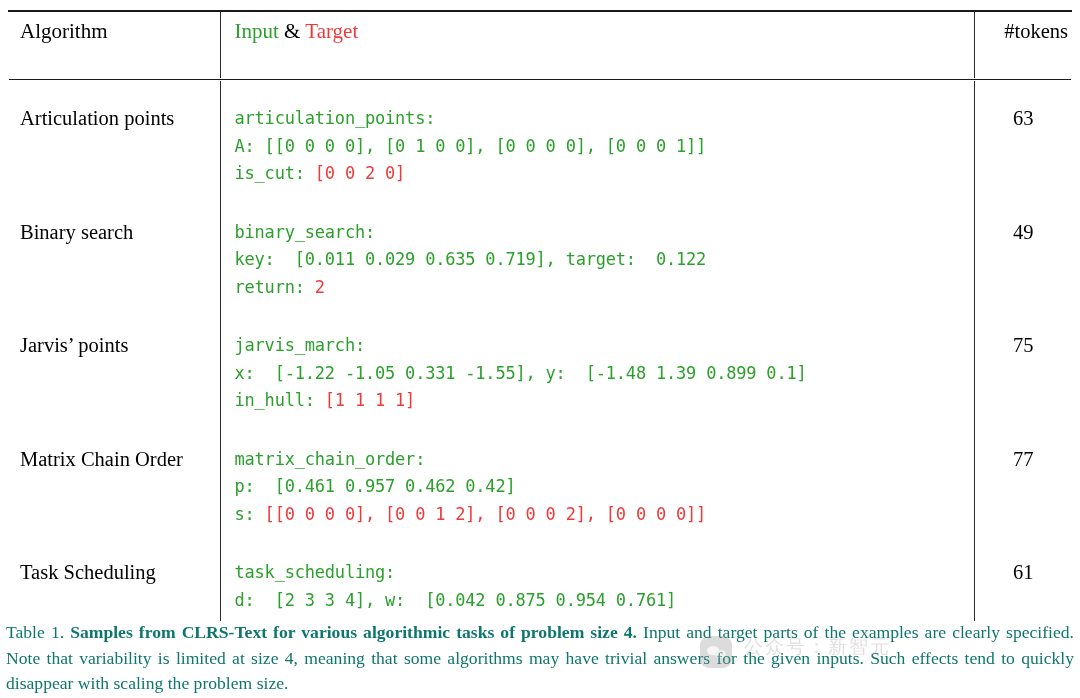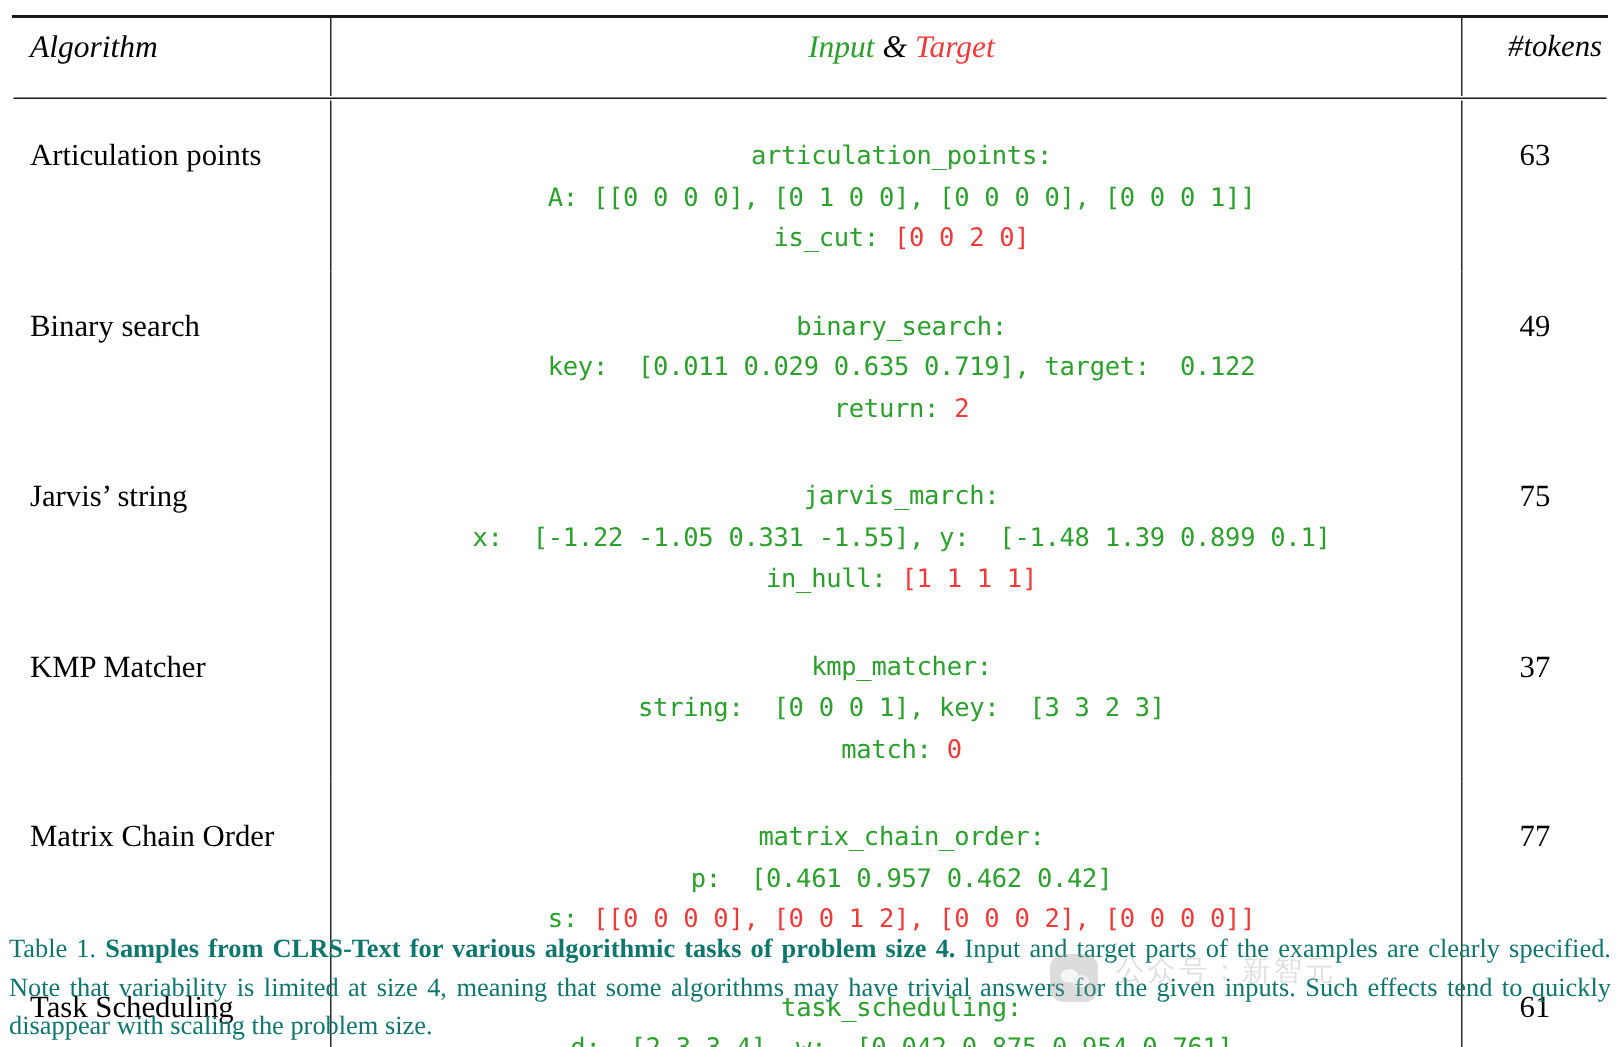--- a/index.html
+++ b/index.html
@@ -109,37 +109,35 @@
     width: 212px;
     vertical-align: top;
     padding: 0 10px 0 12px;
     font-size: 20.5px;
   }
   td.col-io {
     width: 754px;
     vertical-align: top;
     padding: 0 6px 0 14px;
     border-left: 1.1px solid #2a2a2a;
-    text-align: center;
   }
   td.col-tokens {
     width: 98px;
     vertical-align: top;
     text-align: center;
     padding: 0 4px;
     border-left: 1.1px solid #2a2a2a;
     font-size: 20.5px;
   }
 
   
   tr.head td {
     height: 40px;
     padding-top: 6px;
-    padding-bottom: 6px;
-    font-style: italic;
+    padding-bottom: 20px;
   }
   tr.head .hdr-text {
     font-size: 21px;
     line-height: 26px;
     white-space: nowrap;
   }
   .tok-head {
     font-size: 20.5px;
     line-height: 26px;
     text-align: right;
@@ -249,38 +247,27 @@
             </td>
             <td class="col-io">
               <div class="code-block"><div class="code-line"><span class="green">binary_search:</span></div><div class="code-line"><span class="green">key:  [0.011 0.029 0.635 0.719], target:  0.122</span></div><div class="code-line"><span class="green">return: </span><span class="red">2</span></div></div>
             </td>
             <td class="col-tokens">
               <div class="tok-val">49</div>
             </td>
           </tr>
           <tr class="body-row">
             <td class="col-algo">
-              <div class="algo-name">Jarvis’ string</div>
+              <div class="algo-name">Jarvis’ points</div>
             </td>
             <td class="col-io">
               <div class="code-block"><div class="code-line"><span class="green">jarvis_march:</span></div><div class="code-line"><span class="green">x:  [-1.22 -1.05 0.331 -1.55], y:  [-1.48 1.39 0.899 0.1]</span></div><div class="code-line"><span class="green">in_hull: </span><span class="red">[1 1 1 1]</span></div></div>
             </td>
             <td class="col-tokens">
               <div class="tok-val">75</div>
-            </td>
-          </tr>
-          <tr class="body-row">
-            <td class="col-algo">
-              <div class="algo-name">KMP Matcher</div>
-            </td>
-            <td class="col-io">
-              <div class="code-block"><div class="code-line"><span class="green">kmp_matcher:</span></div><div class="code-line"><span class="green">string:  [0 0 0 1], key:  [3 3 2 3]</span></div><div class="code-line"><span class="green">match: </span><span class="red">0</span></div></div>
-            </td>
-            <td class="col-tokens">
-              <div class="tok-val">37</div>
             </td>
           </tr>
           <tr class="body-row">
             <td class="col-algo">
               <div class="algo-name">Matrix Chain Order</div>
             </td>
             <td class="col-io">
               <div class="code-block"><div class="code-line"><span class="green">matrix_chain_order:</span></div><div class="code-line"><span class="green">p:  [0.461 0.957 0.462 0.42]</span></div><div class="code-line"><span class="green">s: </span><span class="red">[[0 0 0 0], [0 0 1 2], [0 0 0 2], [0 0 0 0]]</span></div></div>
             </td>
             <td class="col-tokens">

